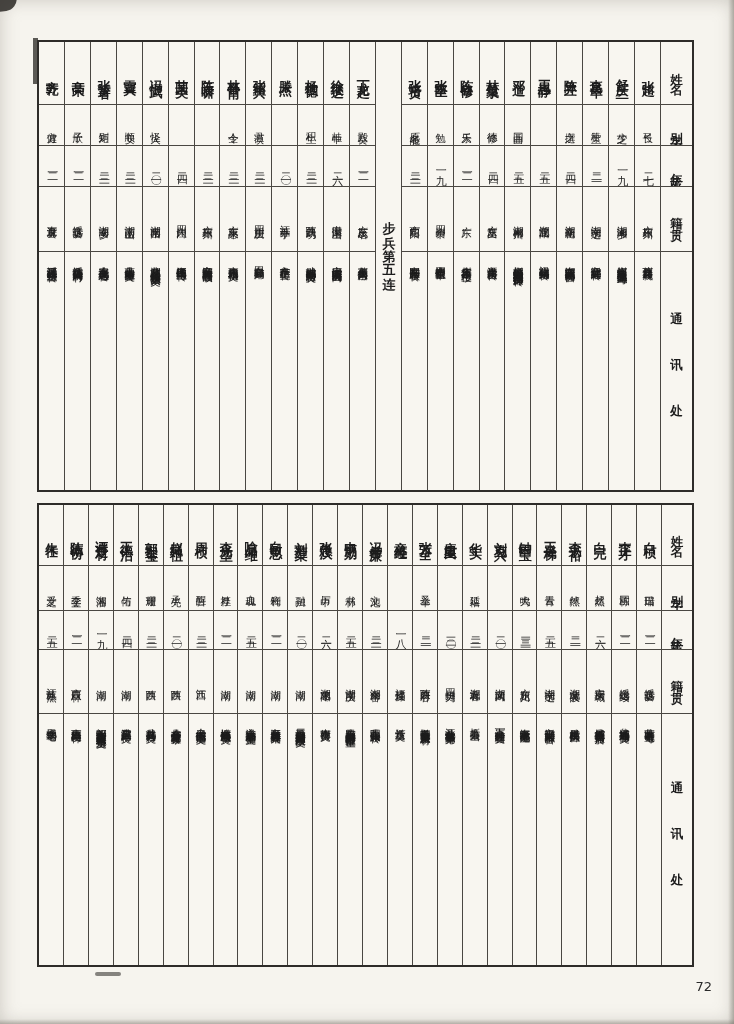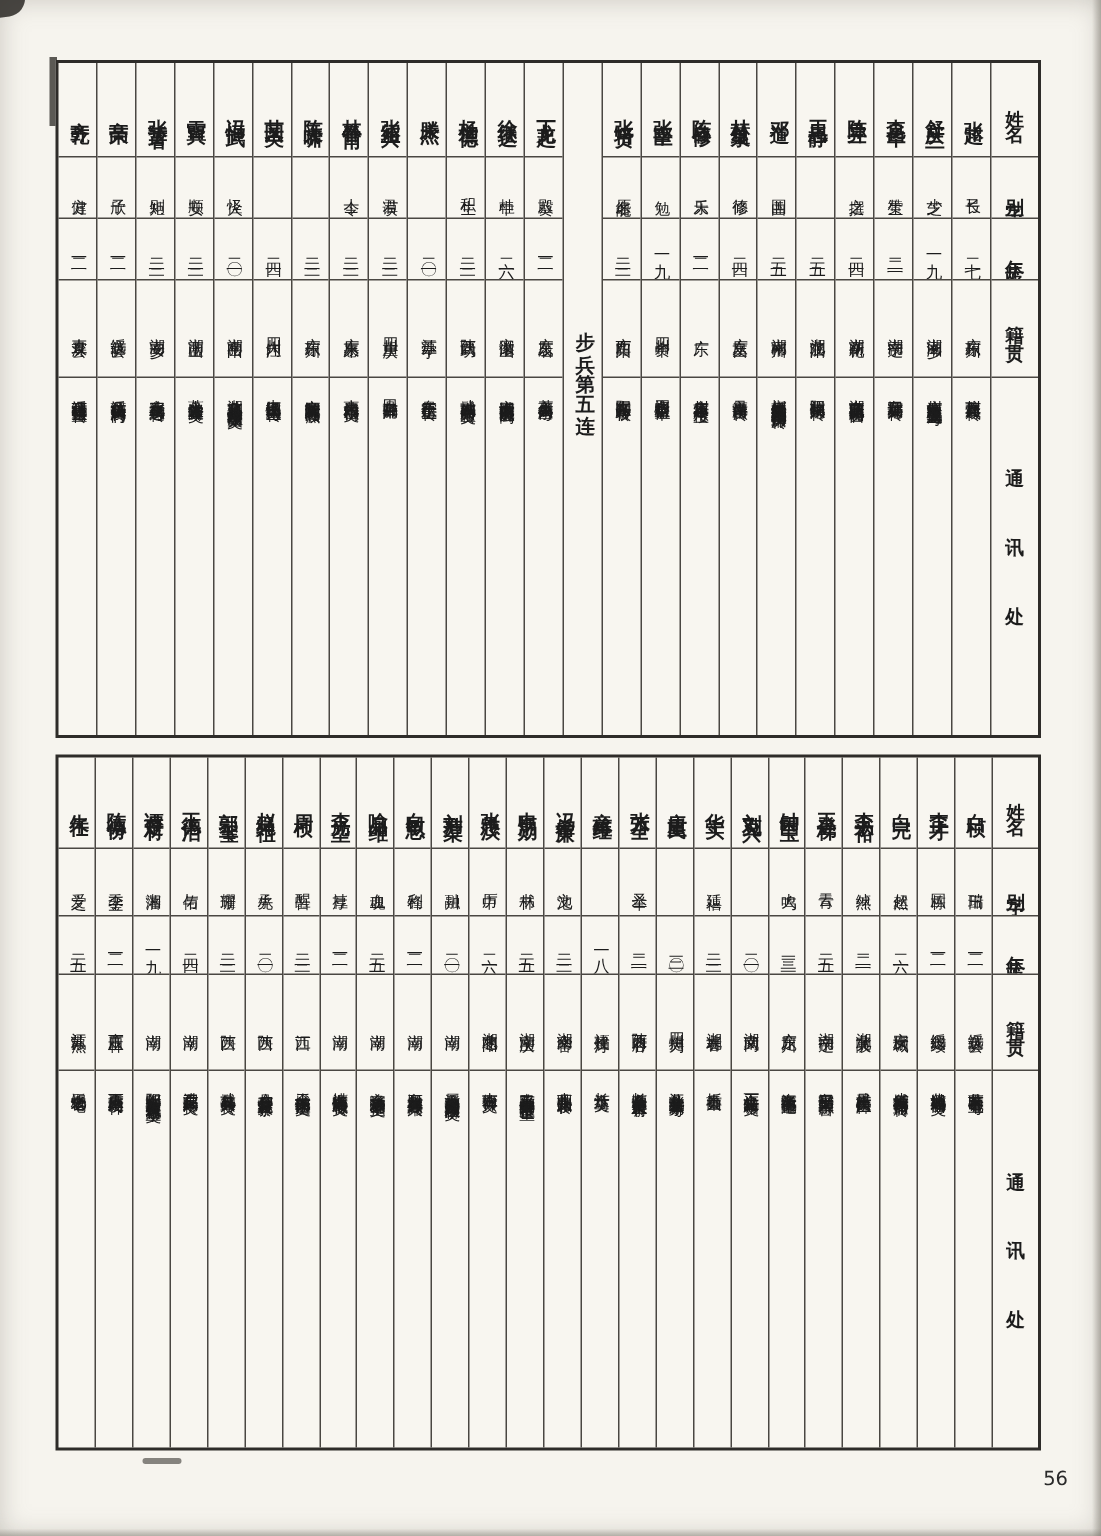--- a/index.html
+++ b/index.html
@@ -913,14 +913,14 @@
         </div>
         <div class="cell c-native">
           <div class="vt">江苏常熟</div>
         </div>
         <div class="cell c-contact">
           <div class="vt">无锡杨舍老宅</div>
         </div>
       </div>
     </div>
 
-  <div class="page-number">56</div>
+  <div class="page-number">72</div>
 </div>
 
 </body></html>

